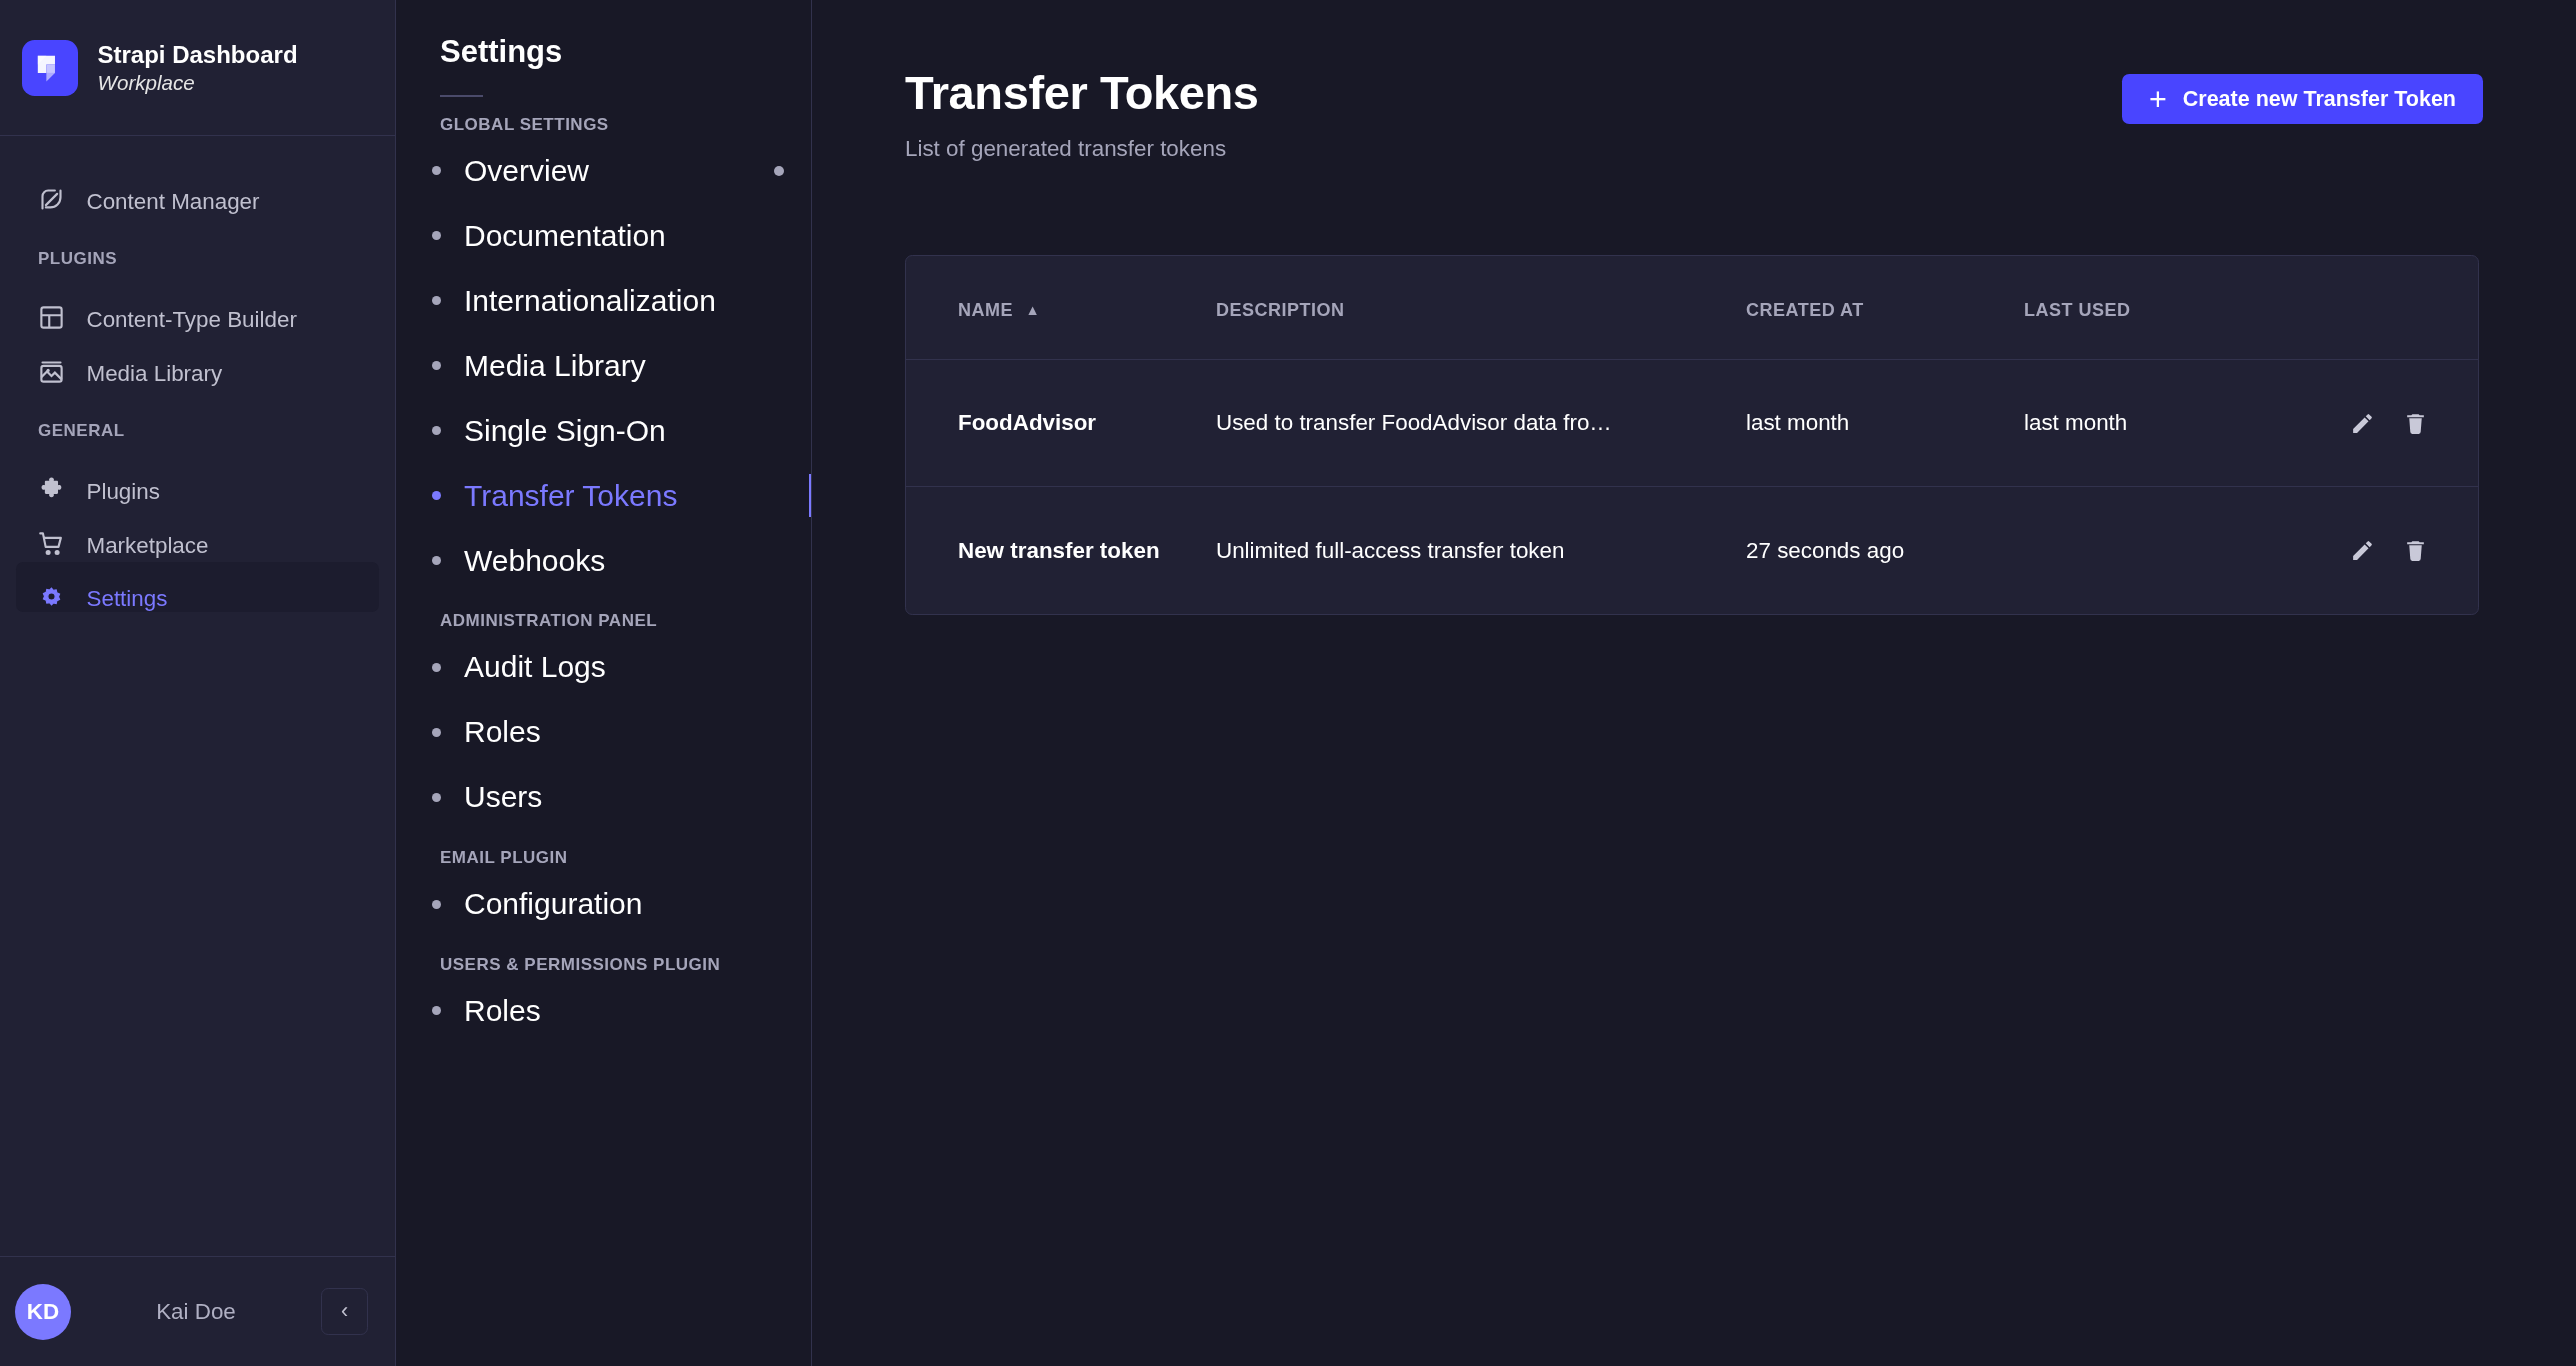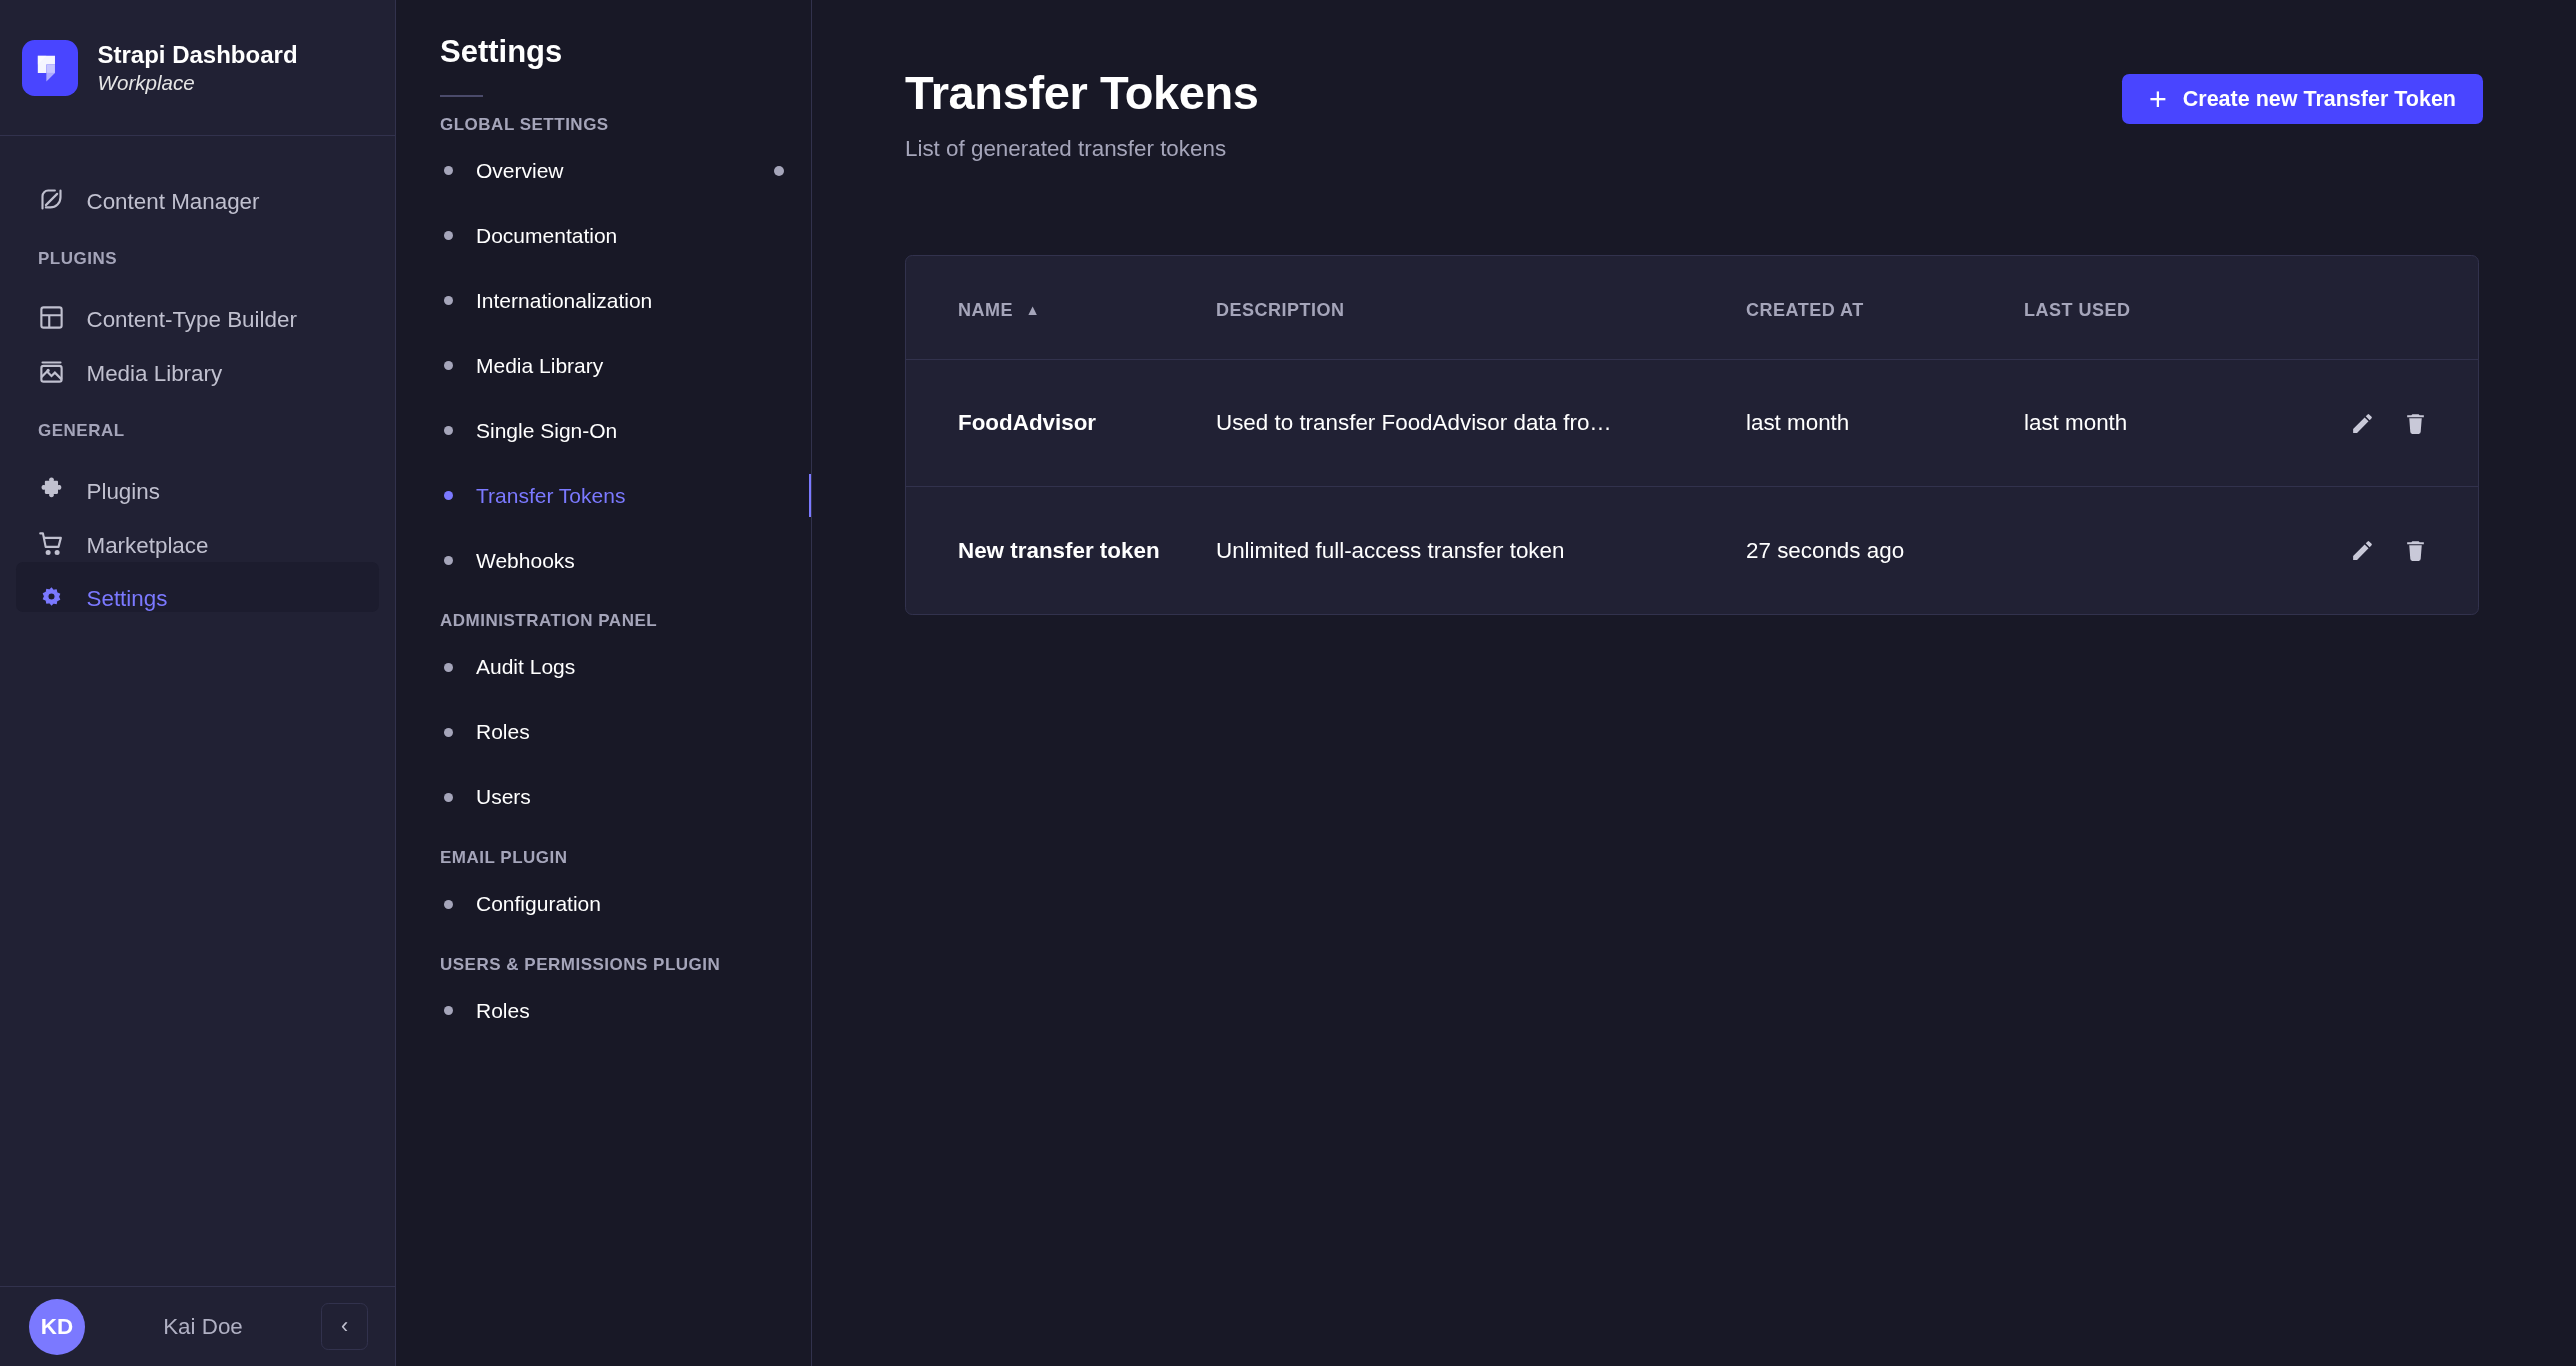--- a/index.html
+++ b/index.html
@@ -48,24 +48,24 @@
     height: 50px; margin: 3.6px 16px; padding: 0 20px;
     border-radius: 7.2px; cursor: pointer;
     color: #c0c0cf; font-size: 22.4px;
   }
   .sb-item .ic { width: 30.5px; height: 30.5px; flex: none; display:flex; align-items:center; justify-content:center; }
   .sb-item .ic svg { width: 27px; height: 27px; display: block; }
   .sb-item.active { background: #1c1c2e; color: #7b79ff; }
   .sb-item.active .ic svg { fill: #7b79ff; stroke: #7b79ff; }
 
   .sb-foot {
-    height: 80px;
+    height: 110px;
     border-top: 1.8px solid #32324d;
     display: flex; align-items: center;
-    padding: 0 27px 0 29px; gap: 0;
+    padding: 0 27px 0 15px; gap: 0;
   }
   .avatar {
     width: 56px; height: 56px; border-radius: 50%;
     background: #7b79ff; color: #fff;
     display: flex; align-items: center; justify-content: center;
     font-size: 22.4px; font-weight: bold; flex: none;
   }
   .uname { flex: 1; text-align: center; font-size: 22.4px; color: #b0b0c3; }
   .collapse-btn {
     width: 47px; height: 47px; border-radius: 7.2px;
@@ -91,22 +91,22 @@
     width: 43px; height: 1.8px; background: #4a4a6a;
     margin: 25px 0 0 44px;
   }
   .setnav-group-label {
     font-size: 17px; font-weight: bold; letter-spacing: 0.5px;
     color: #a5a5ba; text-transform: uppercase;
     padding-left: 44px; margin-top: 18px; margin-bottom: 3.6px;
   }
   .setnav-item {
     display: flex; align-items: center;
-    height: 65px; padding-left: 48px; padding-right: 27px;
-    font-size: 21px; color: #ffffff; cursor: pointer;
+    height: 65px; padding-left: 36px; padding-right: 27px;
+    font-size: 30px; color: #ffffff; cursor: pointer;
     position: relative;
   }
   .setnav-item .bullet {
     width: 9px; height: 9px; border-radius: 50%;
     background: #a5a5ba; margin-right: 23px; flex: none;
   }
   .setnav-item.active { color: #7b79ff; }
   .setnav-item.active .bullet { background: #7b79ff; }
   .setnav-item .notif-dot {
     width: 10px; height: 10px; border-radius: 50%;

